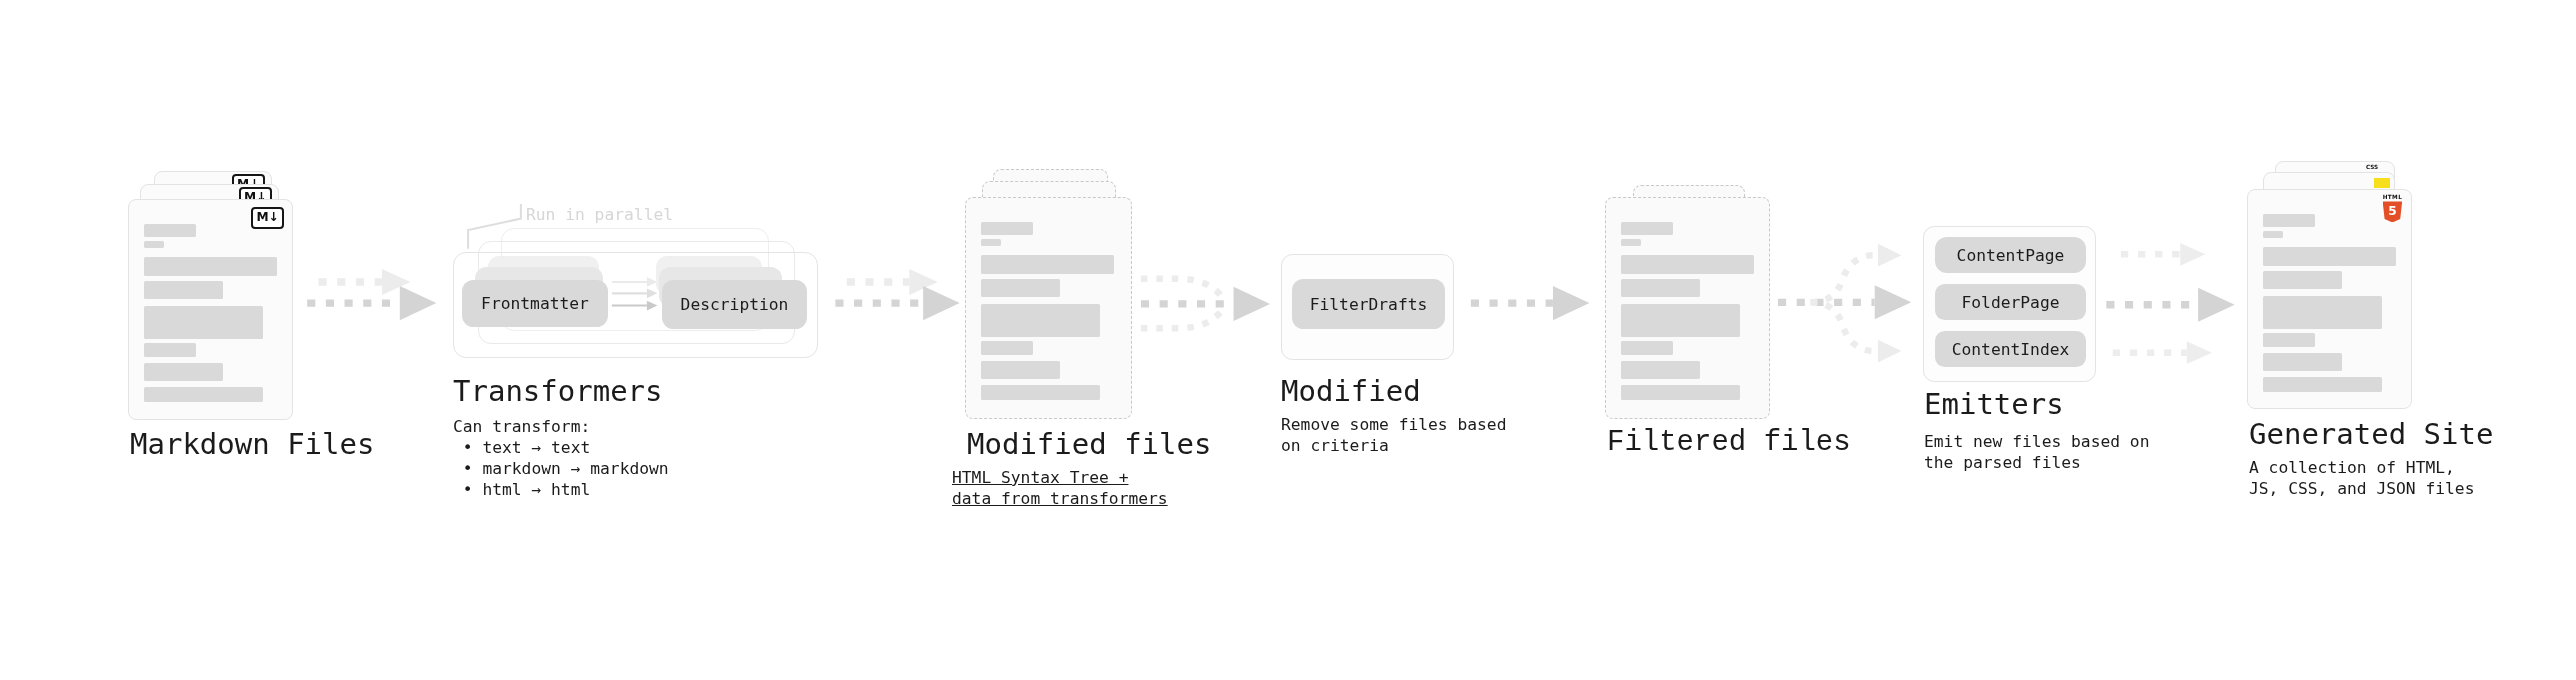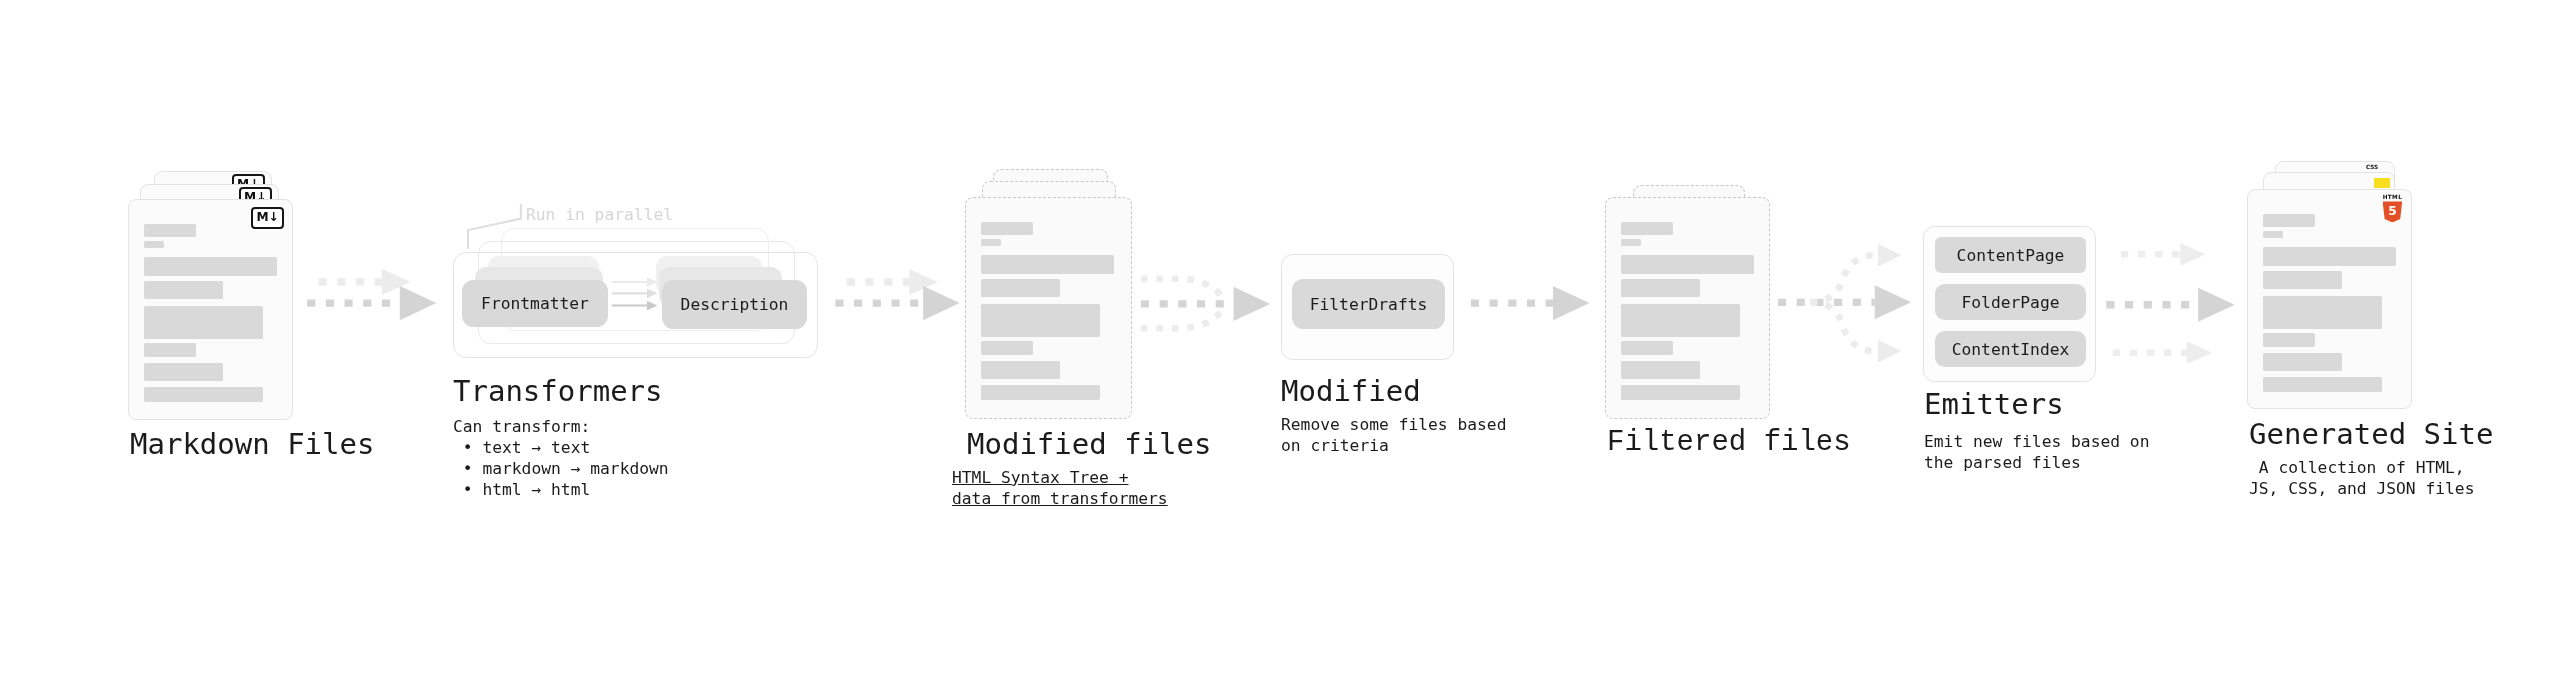--- a/index.html
+++ b/index.html
@@ -186,21 +186,21 @@
           <div class="bar" style="left: 15.4px; top: 143px; width: 52px; height: 14px;"></div>
           <div class="bar" style="left: 15.4px; top: 163px; width: 79px; height: 18px;"></div>
           <div class="bar" style="left: 15.4px; top: 187px; width: 119px; height: 14.6px;"></div>
         </div>
     </div>
     <div class="stage-title" style="left:1607px;top:431px;font-family:Liberation Mono, monospace;">Filtered files</div>
   </div>
 
   <div>
     <div class="panel" style="left:1923px;top:226px;width:173px;height:156px;"></div>
-    <div class="chip" style="left:1935px;top:237px;width:151px;height:36px;border-radius:6px;">ContentPage</div>
+    <div class="chip" style="left:1935px;top:237px;width:151px;height:36px;border-radius:12px;">ContentPage</div>
     <div class="chip" style="left:1935px;top:284px;width:151px;height:36px;border-radius:9.8px;">FolderPage</div>
     <div class="chip" style="left:1935px;top:331px;width:151px;height:36px;border-radius:9.8px;">ContentIndex</div>
     <div class="stage-title" style="left:1924px;top:392px;">Emitters</div>
     <div class="stage-desc" style="left:1924px;top:431px;">Emit new files based on
 the parsed files</div>
   </div>
 
   <div>
     <div class="card" style="left:2275px;top:161px;width:120px;height:49px;">
       <div class="css-badge" style="right:14.6px;top:3.3px;">
@@ -221,18 +221,18 @@
           <div class="bar" style="left: 15.4px; top: 41px; width: 19.5px; height: 6.5px;"></div>
           <div class="bar" style="left: 15.4px; top: 57px; width: 133px; height: 18.7px;"></div>
           <div class="bar" style="left: 15.4px; top: 81px; width: 79px; height: 18px;"></div>
           <div class="bar" style="left: 15.4px; top: 106px; width: 119px; height: 32.5px;"></div>
           <div class="bar" style="left: 15.4px; top: 143px; width: 52px; height: 14px;"></div>
           <div class="bar" style="left: 15.4px; top: 163px; width: 79px; height: 18px;"></div>
           <div class="bar" style="left: 15.4px; top: 187px; width: 119px; height: 14.6px;"></div>
         </div>
     </div>
     <div class="stage-title" style="left:2249px;top:422px;">Generated Site</div>
-    <div class="stage-desc" style="left:2249px;top:457px;text-align:center;">A collection of HTML,
+    <div class="stage-desc" style="left:2249px;top:457px;">A collection of HTML,
 JS, CSS, and JSON files</div>
   </div>
 
 </div>
 
 
 </body></html>

